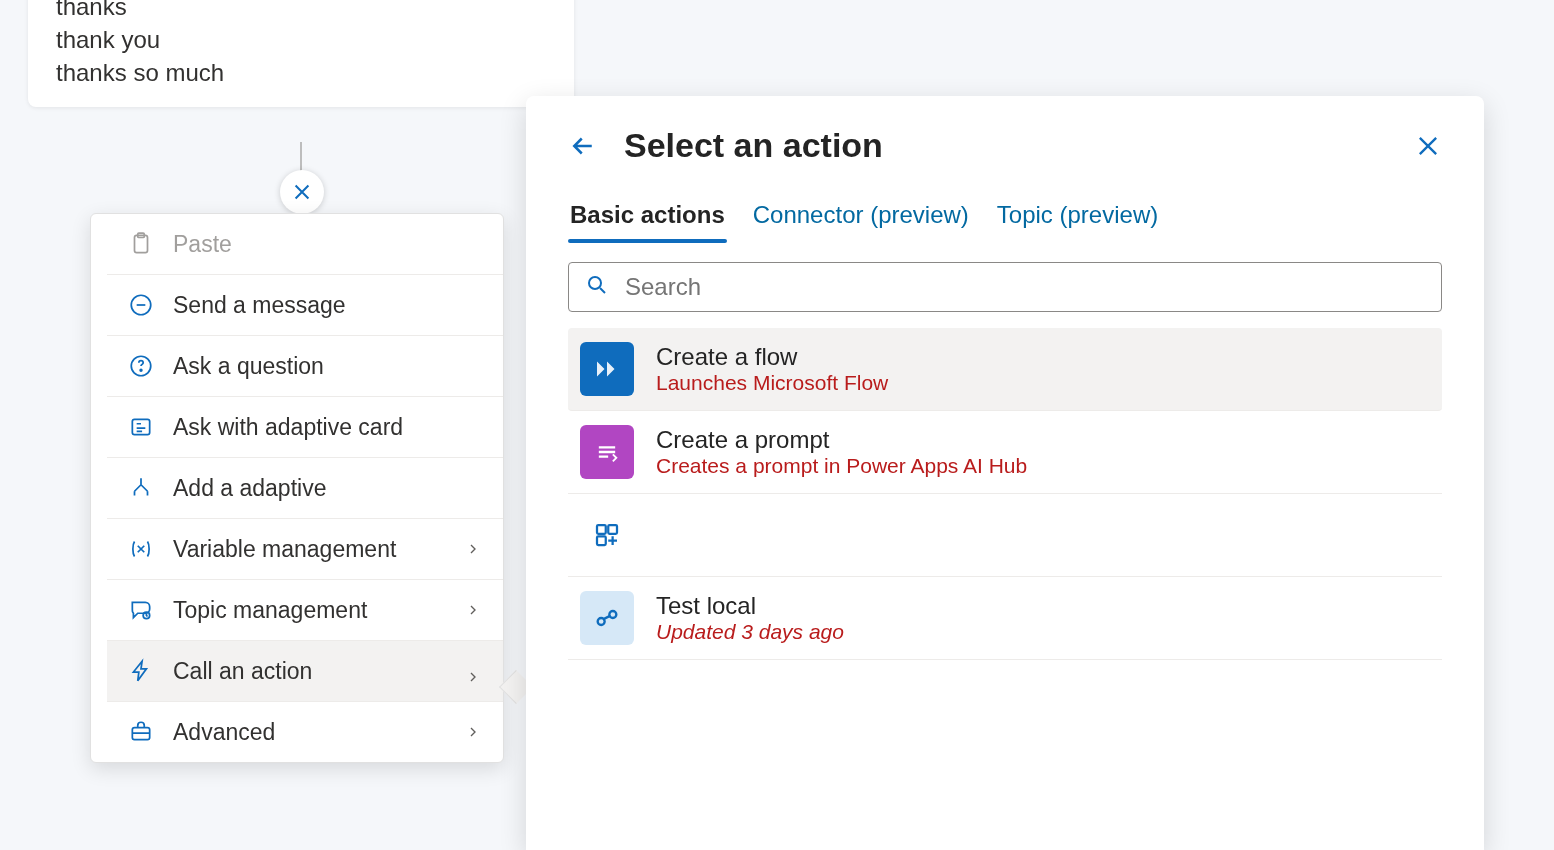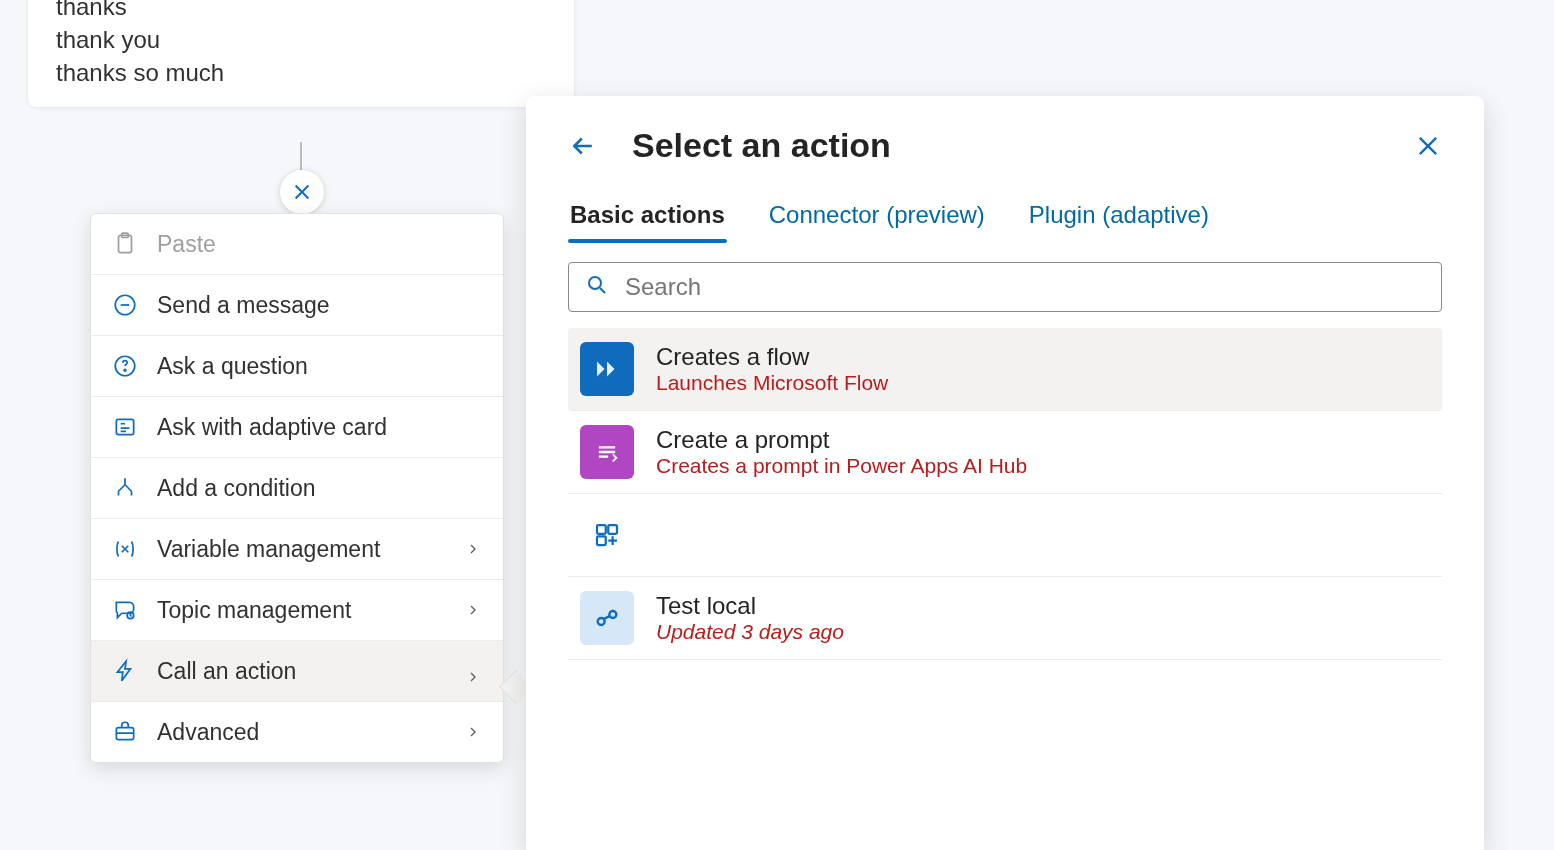--- a/index.html
+++ b/index.html
@@ -67,20 +67,21 @@
   }
   .menu-item {
     display: flex;
     align-items: center;
     padding: 16px 20px;
     gap: 18px;
     font-size: 23px;
     color: #323130;
     border-bottom: 1px solid #edebe9;
     cursor: pointer;
+    margin-left: 16px;
   }
   .menu-item:last-child { border-bottom: none; }
   .menu-item.disabled { color: #a19f9d; }
   .menu-item.disabled .mi-icon { color: #a19f9d; }
   .menu-item.selected { background: #f3f2f1; align-items: flex-end; }
   .mi-icon {
     width: 28px;
     height: 28px;
     flex: 0 0 28px;
     display: flex;
@@ -120,21 +121,21 @@
     background: #fff;
     border-radius: 8px 8px 0 0;
     box-shadow: 0 8px 28px rgba(0,0,0,0.14);
     padding: 30px 42px 0 42px;
     display: flex;
     flex-direction: column;
   }
   .panel-header {
     display: flex;
     align-items: center;
-    gap: 34px;
+    gap: 26px;
     margin-bottom: 30px;
   }
   .panel-back {
     color: #0f6cbd;
     width: 30px;
     height: 30px;
     display: flex;
     align-items: center;
     cursor: pointer;
   }
@@ -147,21 +148,21 @@
   .panel-close {
     color: #0f6cbd;
     width: 28px;
     height: 28px;
     cursor: pointer;
     display:flex;align-items:center;justify-content:center;
   }
 
   .tabs {
     display: flex;
-    gap: 40px;
+    gap: 24px;
     border-bottom: 1px solid transparent;
     margin-bottom: 18px;
   }
   .tab {
     font-size: 24px;
     color: #0369a1;
     padding: 6px 2px 14px 2px;
     cursor: pointer;
     position: relative;
   }
@@ -289,21 +290,21 @@
     </span>
     <span class="mi-label">Ask with adaptive card</span>
   </div>
 
   <div class="menu-item">
     <span class="mi-icon">
       <svg viewBox="0 0 24 24" fill="none" stroke="currentColor" stroke-width="1.6">
           <path d="M12 3v6M12 9l-6 6M12 9l6 6M6 15v4M18 15v4"></path>
         </svg>
     </span>
-    <span class="mi-label">Add a condition</span>
+    <span class="mi-label">Add a adaptive</span>
   </div>
 
   <div class="menu-item">
     <span class="mi-icon">
       <svg viewBox="0 0 24 24" fill="none" stroke="currentColor" stroke-width="1.6">
           <path d="M6 5c-2 3-2 11 0 14M18 5c2 3 2 11 0 14M9 9l6 6M15 9l-6 6"></path>
         </svg>
     </span>
     <span class="mi-label">Variable management</span>
     <span class="mi-chevron">
@@ -373,41 +374,41 @@
     <span class="panel-close">
       <svg viewBox="0 0 24 24" fill="none" stroke="currentColor" stroke-width="2">
           <path d="M5 5l14 14M19 5L5 19"></path>
         </svg>
     </span>
   </div>
 
   <div class="tabs">
     <div class="tab active">Basic actions</div>
     <div class="tab">Connector (preview)</div>
-    <div class="tab">Plugin (adaptive)</div>
+    <div class="tab">Topic (preview)</div>
   </div>
 
   <div class="search-box">
     <svg viewBox="0 0 24 24" fill="none" stroke="currentColor" stroke-width="2">
         <circle cx="10" cy="10" r="6"></circle>
         <path d="M20 20l-5-5"></path>
       </svg>
     <input type="text" placeholder="Search" style="">
   </div>
 
   <div class="action-list">
 
     <div class="action-row highlight">
       <div class="action-icon ai-flow">
         <svg viewBox="0 0 24 24" width="30" height="30" fill="#fff">
             <path d="M4 6l6 6-6 6V6zM12 6l6 6-6 6V6z" opacity="0.9"></path>
           </svg>
       </div>
       <div class="action-texts">
-        <span class="action-title">Creates a flow</span>
+        <span class="action-title">Create a flow</span>
         <span class="action-sub">Launches Microsoft Flow</span>
       </div>
     </div>
 
     <div class="action-row">
       <div class="action-icon ai-prompt">
         <svg viewBox="0 0 24 24" width="28" height="28" fill="none" stroke="#fff" stroke-width="2">
             <path d="M5 8h14M5 12h14M5 16h8"></path>
             <path d="M17 14l3 3-3 3" stroke-width="1.6"></path>
           </svg>

